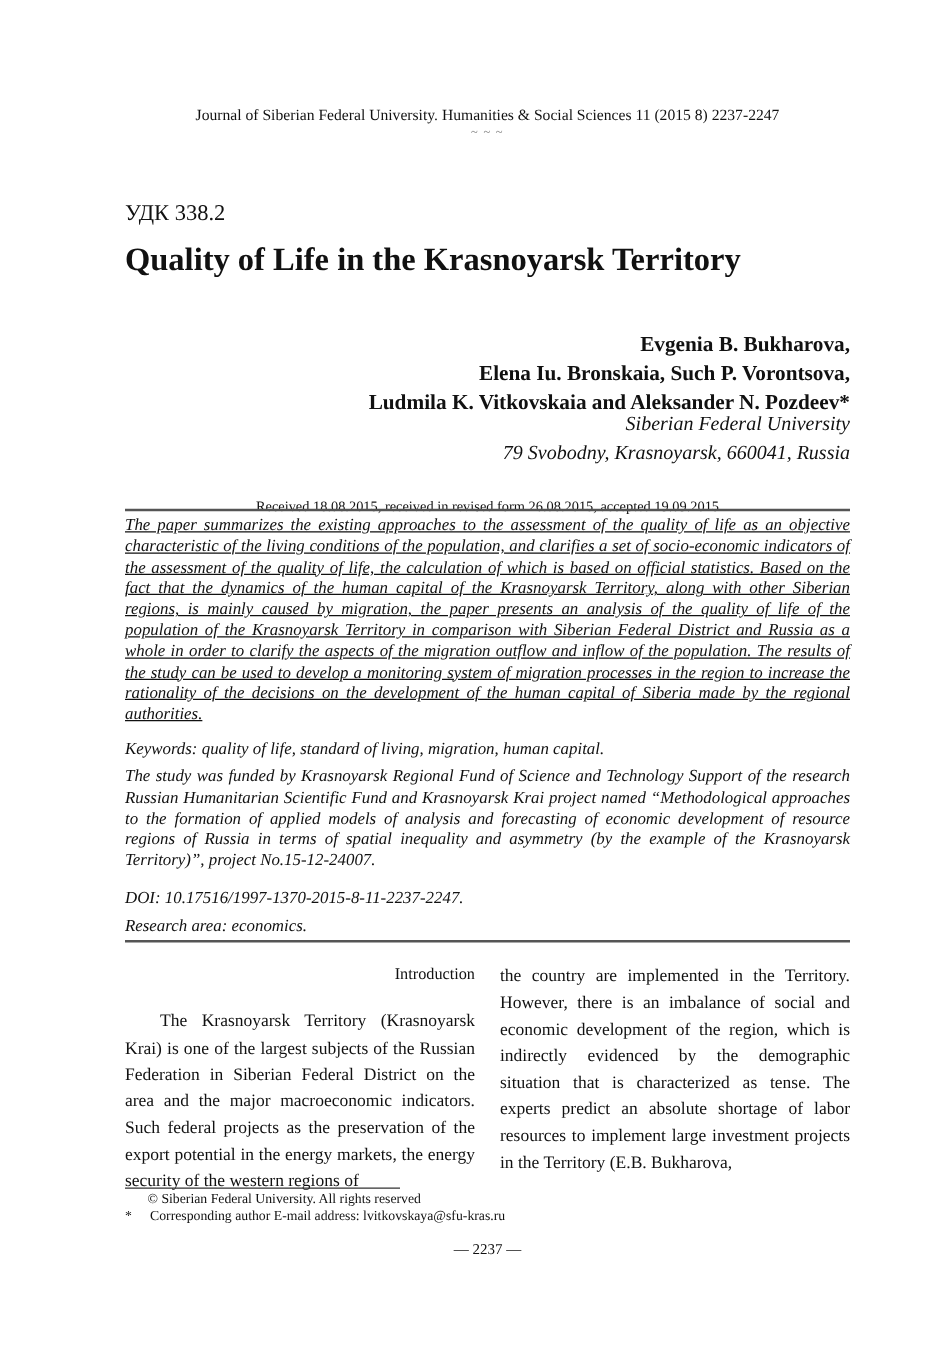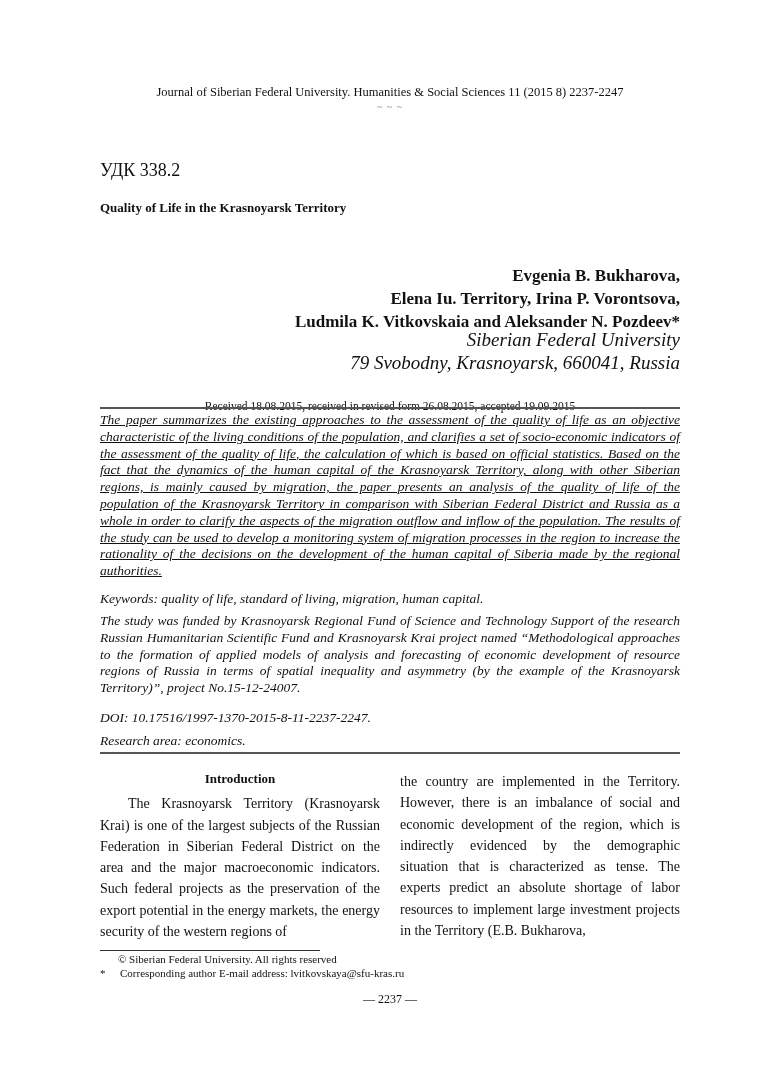--- a/index.html
+++ b/index.html
@@ -2,38 +2,38 @@
 <html><head>
 <meta charset="utf-8">
 <style>
   html, body { margin: 0; padding: 0; background: #ffffff; }
   body { width: 760px; height: 1080px; position: relative; overflow: hidden;
          font-family: "Liberation Serif", "DejaVu Serif", serif; color: #111111; }
   .abs { position: absolute; }
   .journal-header { top: 85px; left: 0; width: 780px; text-align: center; font-size: 12.5px; }
   .tilde { top: 101px; left: 0; width: 780px; text-align: center; font-size: 10px; color: #888; letter-spacing: 1px; }
   .udk { top: 160px; left: 100px; font-size: 18px; }
-  .title { top: 193px; left: 100px; font-size: 13px; font-weight: bold; line-height: 29px; }
+  .title { top: 193px; left: 100px; font-size: 26px; font-weight: bold; line-height: 29px; }
   .authors { top: 264px; right: 80px; text-align: right; font-size: 17px; line-height: 23px; font-weight: bold; }
-  .affil { top: 328px; right: 80px; text-align: right; font-size: 19px; line-height: 23px; font-style: italic; }
+  .affil { top: 328px; right: 80px; text-align: right; font-size: 16px; line-height: 23px; font-style: italic; }
   .received { top: 400px; left: 100px; width: 580px; text-align: center; font-size: 11.5px; }
   .rule { left: 100px; width: 580px; height: 2px; background: #555; }
   .rule1 { top: 407px; }
   .rule2 { top: 752px; }
   .fn-rule { top: 950px; left: 100px; width: 220px; height: 1px; background: #333; }
   .block { left: 100px; width: 580px; font-style: italic; font-size: 13.5px; line-height: 16.8px; text-align: justify; }
   .abstract { top: 412px; text-decoration: underline; }
   .keywords { top: 591px; }
   .funding { top: 613px; }
   .doi { top: 710px; }
   .area { top: 733px; }
   .col { width: 280px; font-size: 14px; line-height: 21.3px; text-align: justify; }
   .col-left { top: 768px; left: 100px; }
   .col-right { top: 771px; left: 400px; }
-  .intro-h { text-align: center; font-weight: bold; font-size: 13px; margin-bottom: 4px; }
+  .intro-h { text-align: right; font-weight: normal; font-size: 13px; margin-bottom: 18px; }
   .indent { text-indent: 28px; }
   .fn { left: 100px; font-size: 11px; line-height: 14px; }
   .fn1 { top: 952px; left: 118px; }
   .fn2 { top: 966px; }
   .fn2 .star { display: inline-block; width: 20px; }
   .page-no { top: 992px; left: 0; width: 780px; text-align: center; font-size: 12px; }
 </style>
 </head>
 <body>
 
@@ -41,21 +41,21 @@
 <div class="abs tilde">~ ~ ~</div>
 
 <div class="abs udk">УДК 338.2</div>
 
 <div class="abs title">
   <div>Quality of Life in the Krasnoyarsk Territory</div>
 </div>
 
 <div class="abs authors">
   <div>Evgenia B. Bukharova,</div>
-  <div>Elena Iu. Territory, Irina P. Vorontsova,</div>
+  <div>Elena Iu. Bronskaia, Such P. Vorontsova,</div>
   <div>Ludmila K. Vitkovskaia and Aleksander N. Pozdeev*</div>
 </div>
 
 <div class="abs affil">
   <div>Siberian Federal University</div>
   <div>79 Svobodny, Krasnoyarsk, 660041, Russia</div>
 </div>
 
 <div class="abs received">Received 18.08.2015, received in revised form 26.08.2015, accepted 19.09.2015</div>
 

